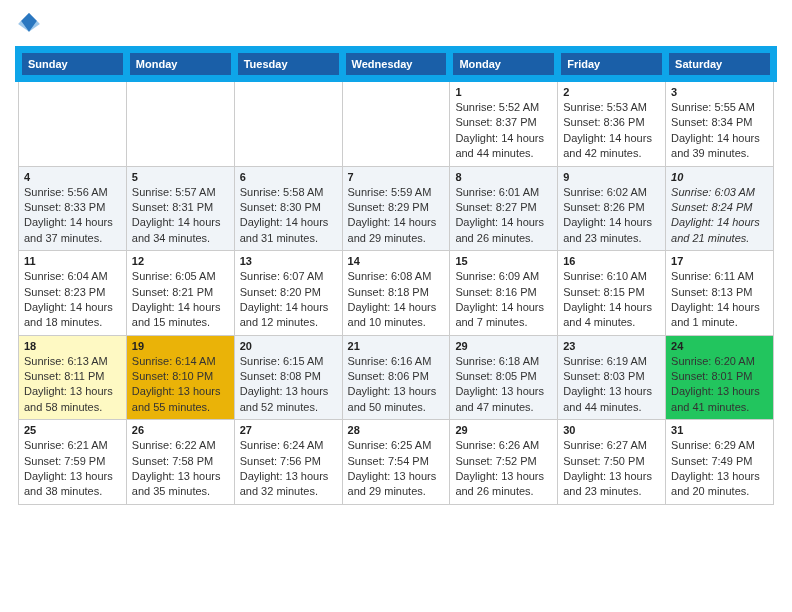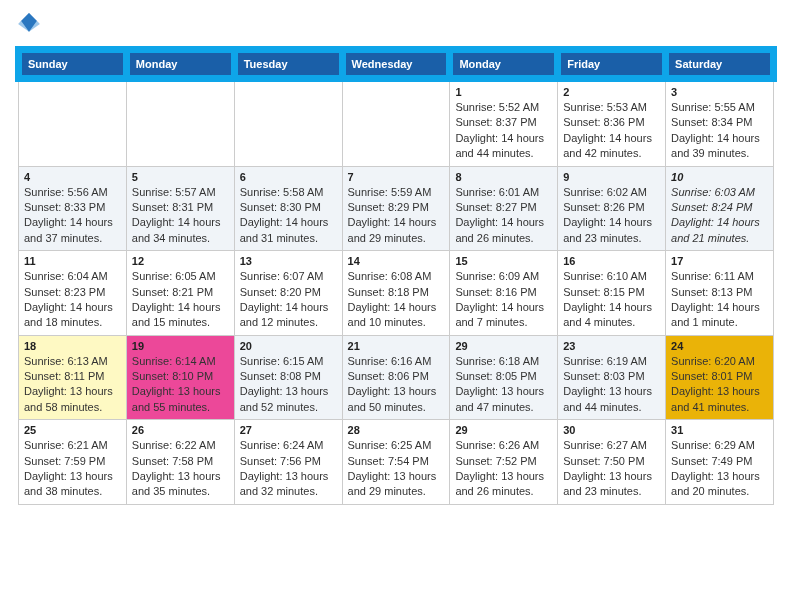--- a/index.html
+++ b/index.html
@@ -196,41 +196,41 @@
           <td>
             <div class="day-number">17</div>
             <div class="day-info">Sunrise: 6:11 AM<br>Sunset: 8:13 PM<br>Daylight: 14 hours and 1 minute.</div>
           </td>
         </tr>
         <tr>
           <td style="background-color: #fef9c3;">
             <div class="day-number">18</div>
             <div class="day-info">Sunrise: 6:13 AM<br>Sunset: 8:11 PM<br>Daylight: 13 hours and 58 minutes.</div>
           </td>
-          <td style="background-color: #ec4899; margin-left: 16px;">
+          <td style="background-color: #eab308; margin-left: 16px;">
             <div class="day-number">19</div>
             <div class="day-info">Sunrise: 6:14 AM<br>Sunset: 8:10 PM<br>Daylight: 13 hours and 55 minutes.</div>
           </td>
           <td style="background-color: rgb(240, 244, 248);">
             <div class="day-number">20</div>
             <div class="day-info">Sunrise: 6:15 AM<br>Sunset: 8:08 PM<br>Daylight: 13 hours and 52 minutes.</div>
           </td>
           <td style="background-color: rgb(240, 244, 248); margin-left: 24px;">
             <div class="day-number">21</div>
             <div class="day-info">Sunrise: 6:16 AM<br>Sunset: 8:06 PM<br>Daylight: 13 hours and 50 minutes.</div>
           </td>
           <td style="background-color: rgb(240, 244, 248);">
             <div class="day-number">29</div>
             <div class="day-info">Sunrise: 6:18 AM<br>Sunset: 8:05 PM<br>Daylight: 13 hours and 47 minutes.</div>
           </td>
           <td style="background-color: rgb(240, 244, 248);">
             <div class="day-number">23</div>
             <div class="day-info">Sunrise: 6:19 AM<br>Sunset: 8:03 PM<br>Daylight: 13 hours and 44 minutes.</div>
           </td>
-          <td style="background-color: #eab308;">
+          <td style="background-color: #22c55e;">
             <div class="day-number">24</div>
             <div class="day-info">Sunrise: 6:20 AM<br>Sunset: 8:01 PM<br>Daylight: 13 hours and 41 minutes.</div>
           </td>
         </tr>
         <tr>
           <td>
             <div class="day-number">25</div>
             <div class="day-info">Sunrise: 6:21 AM<br>Sunset: 7:59 PM<br>Daylight: 13 hours and 38 minutes.</div>
           </td>
           <td>

